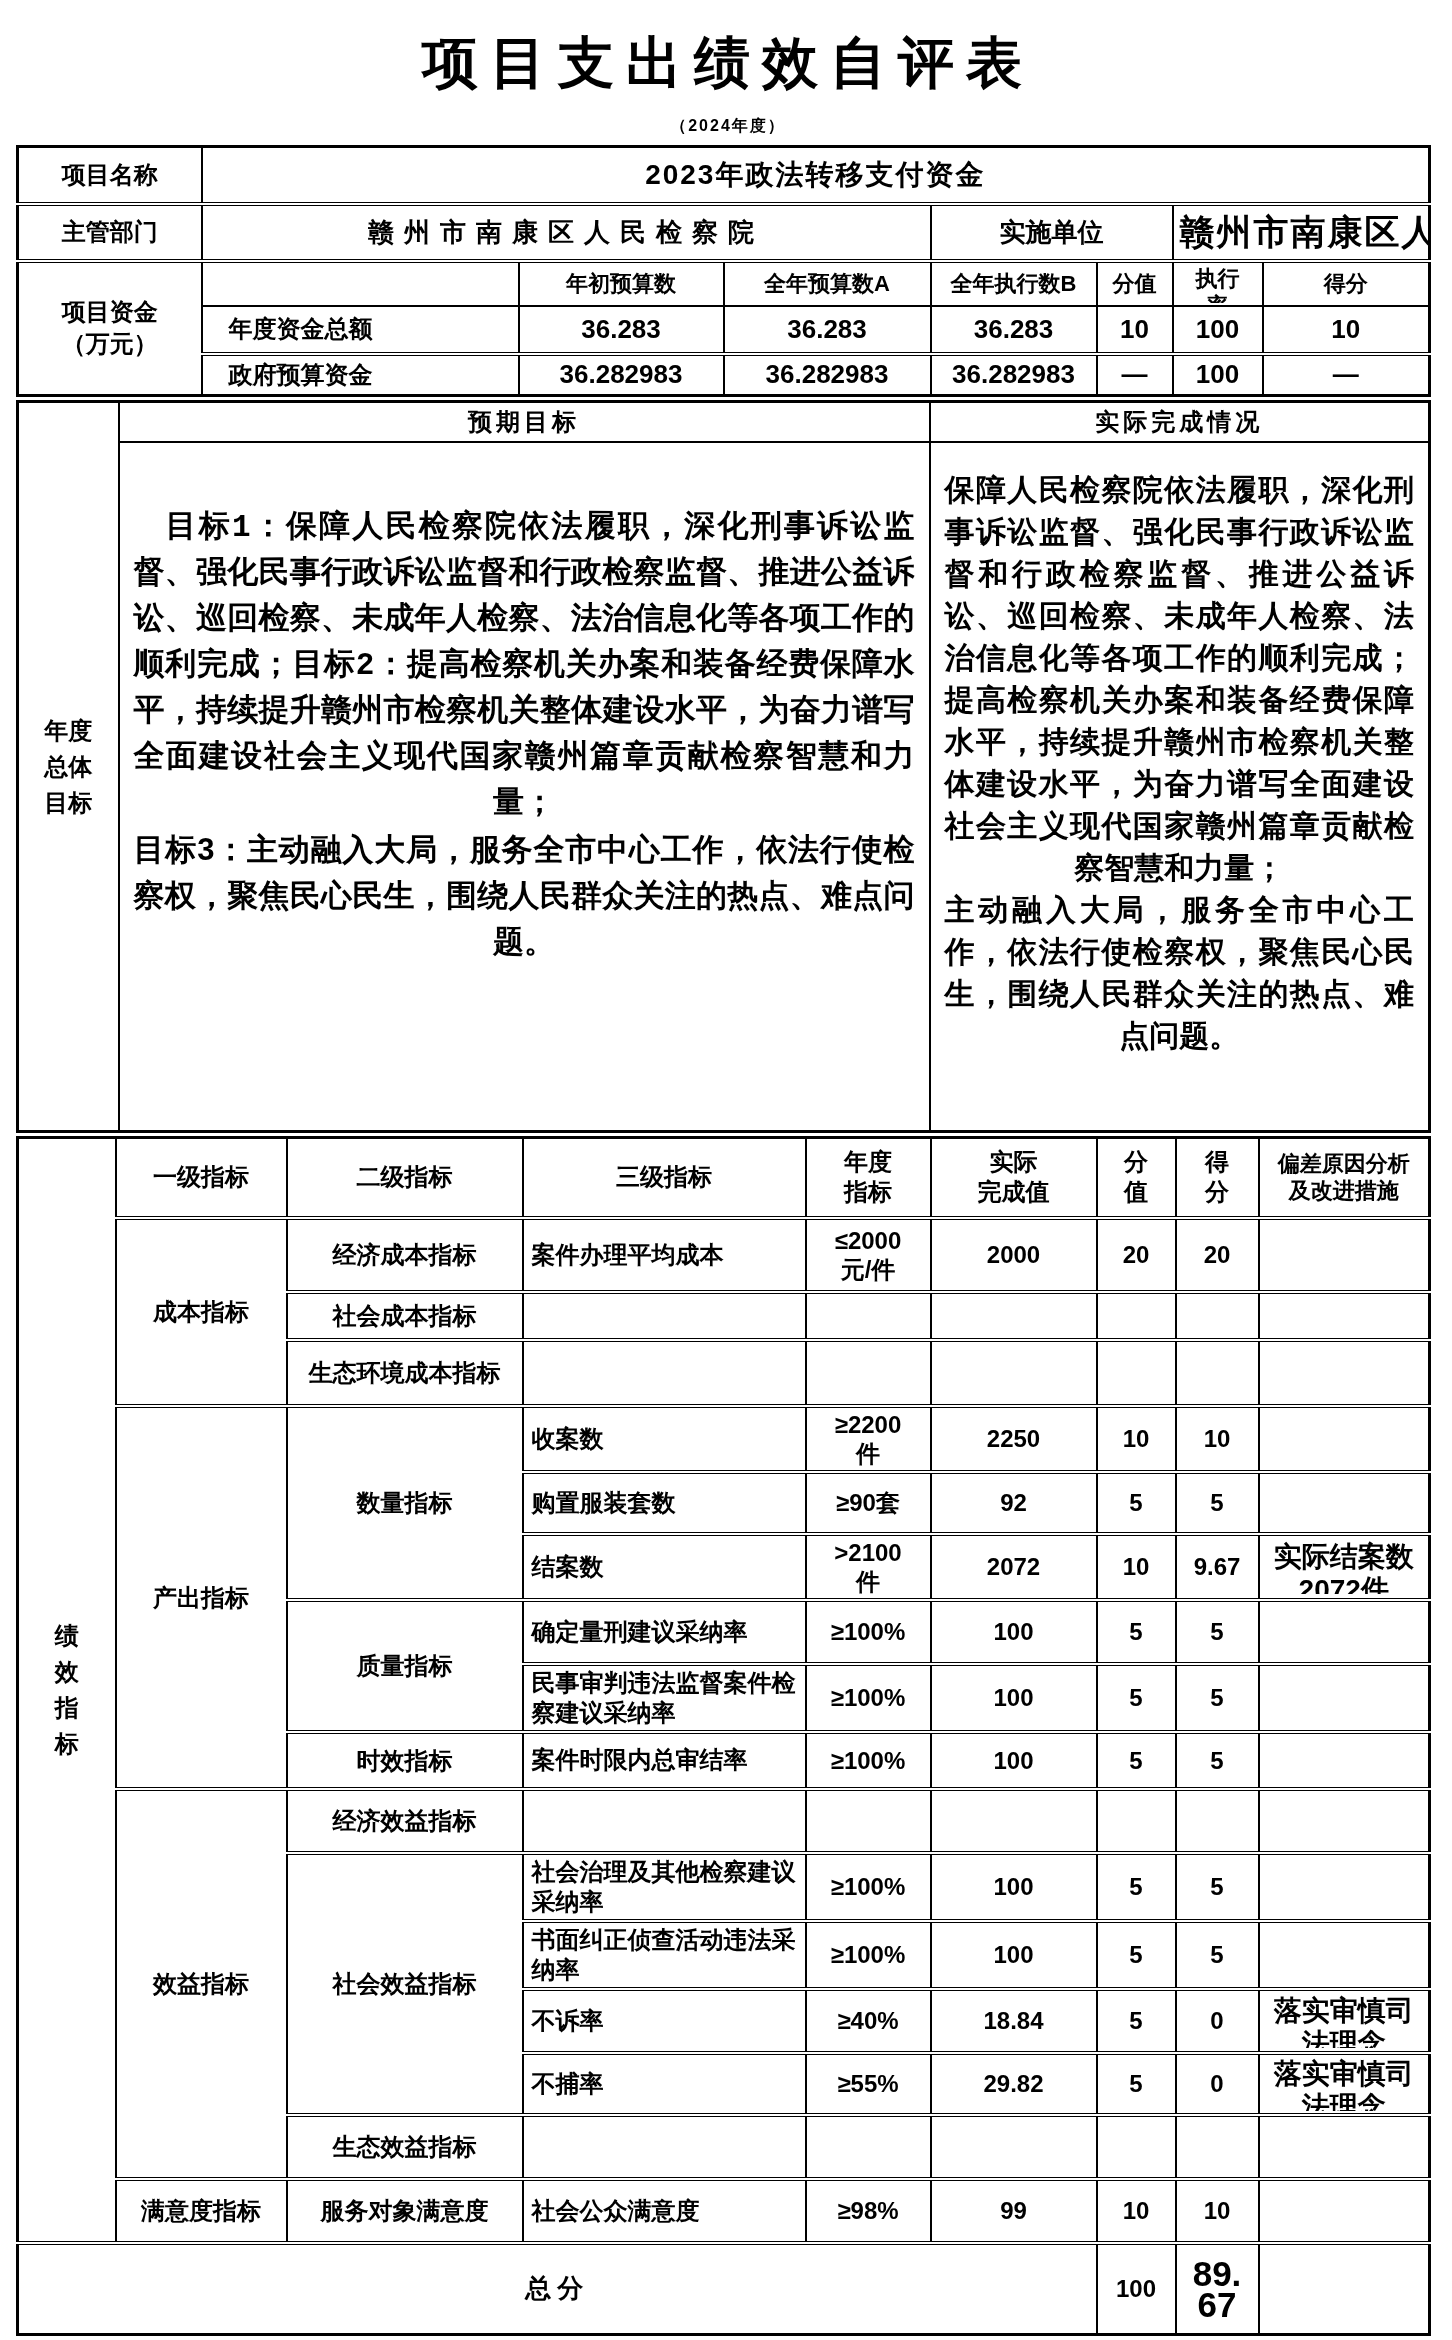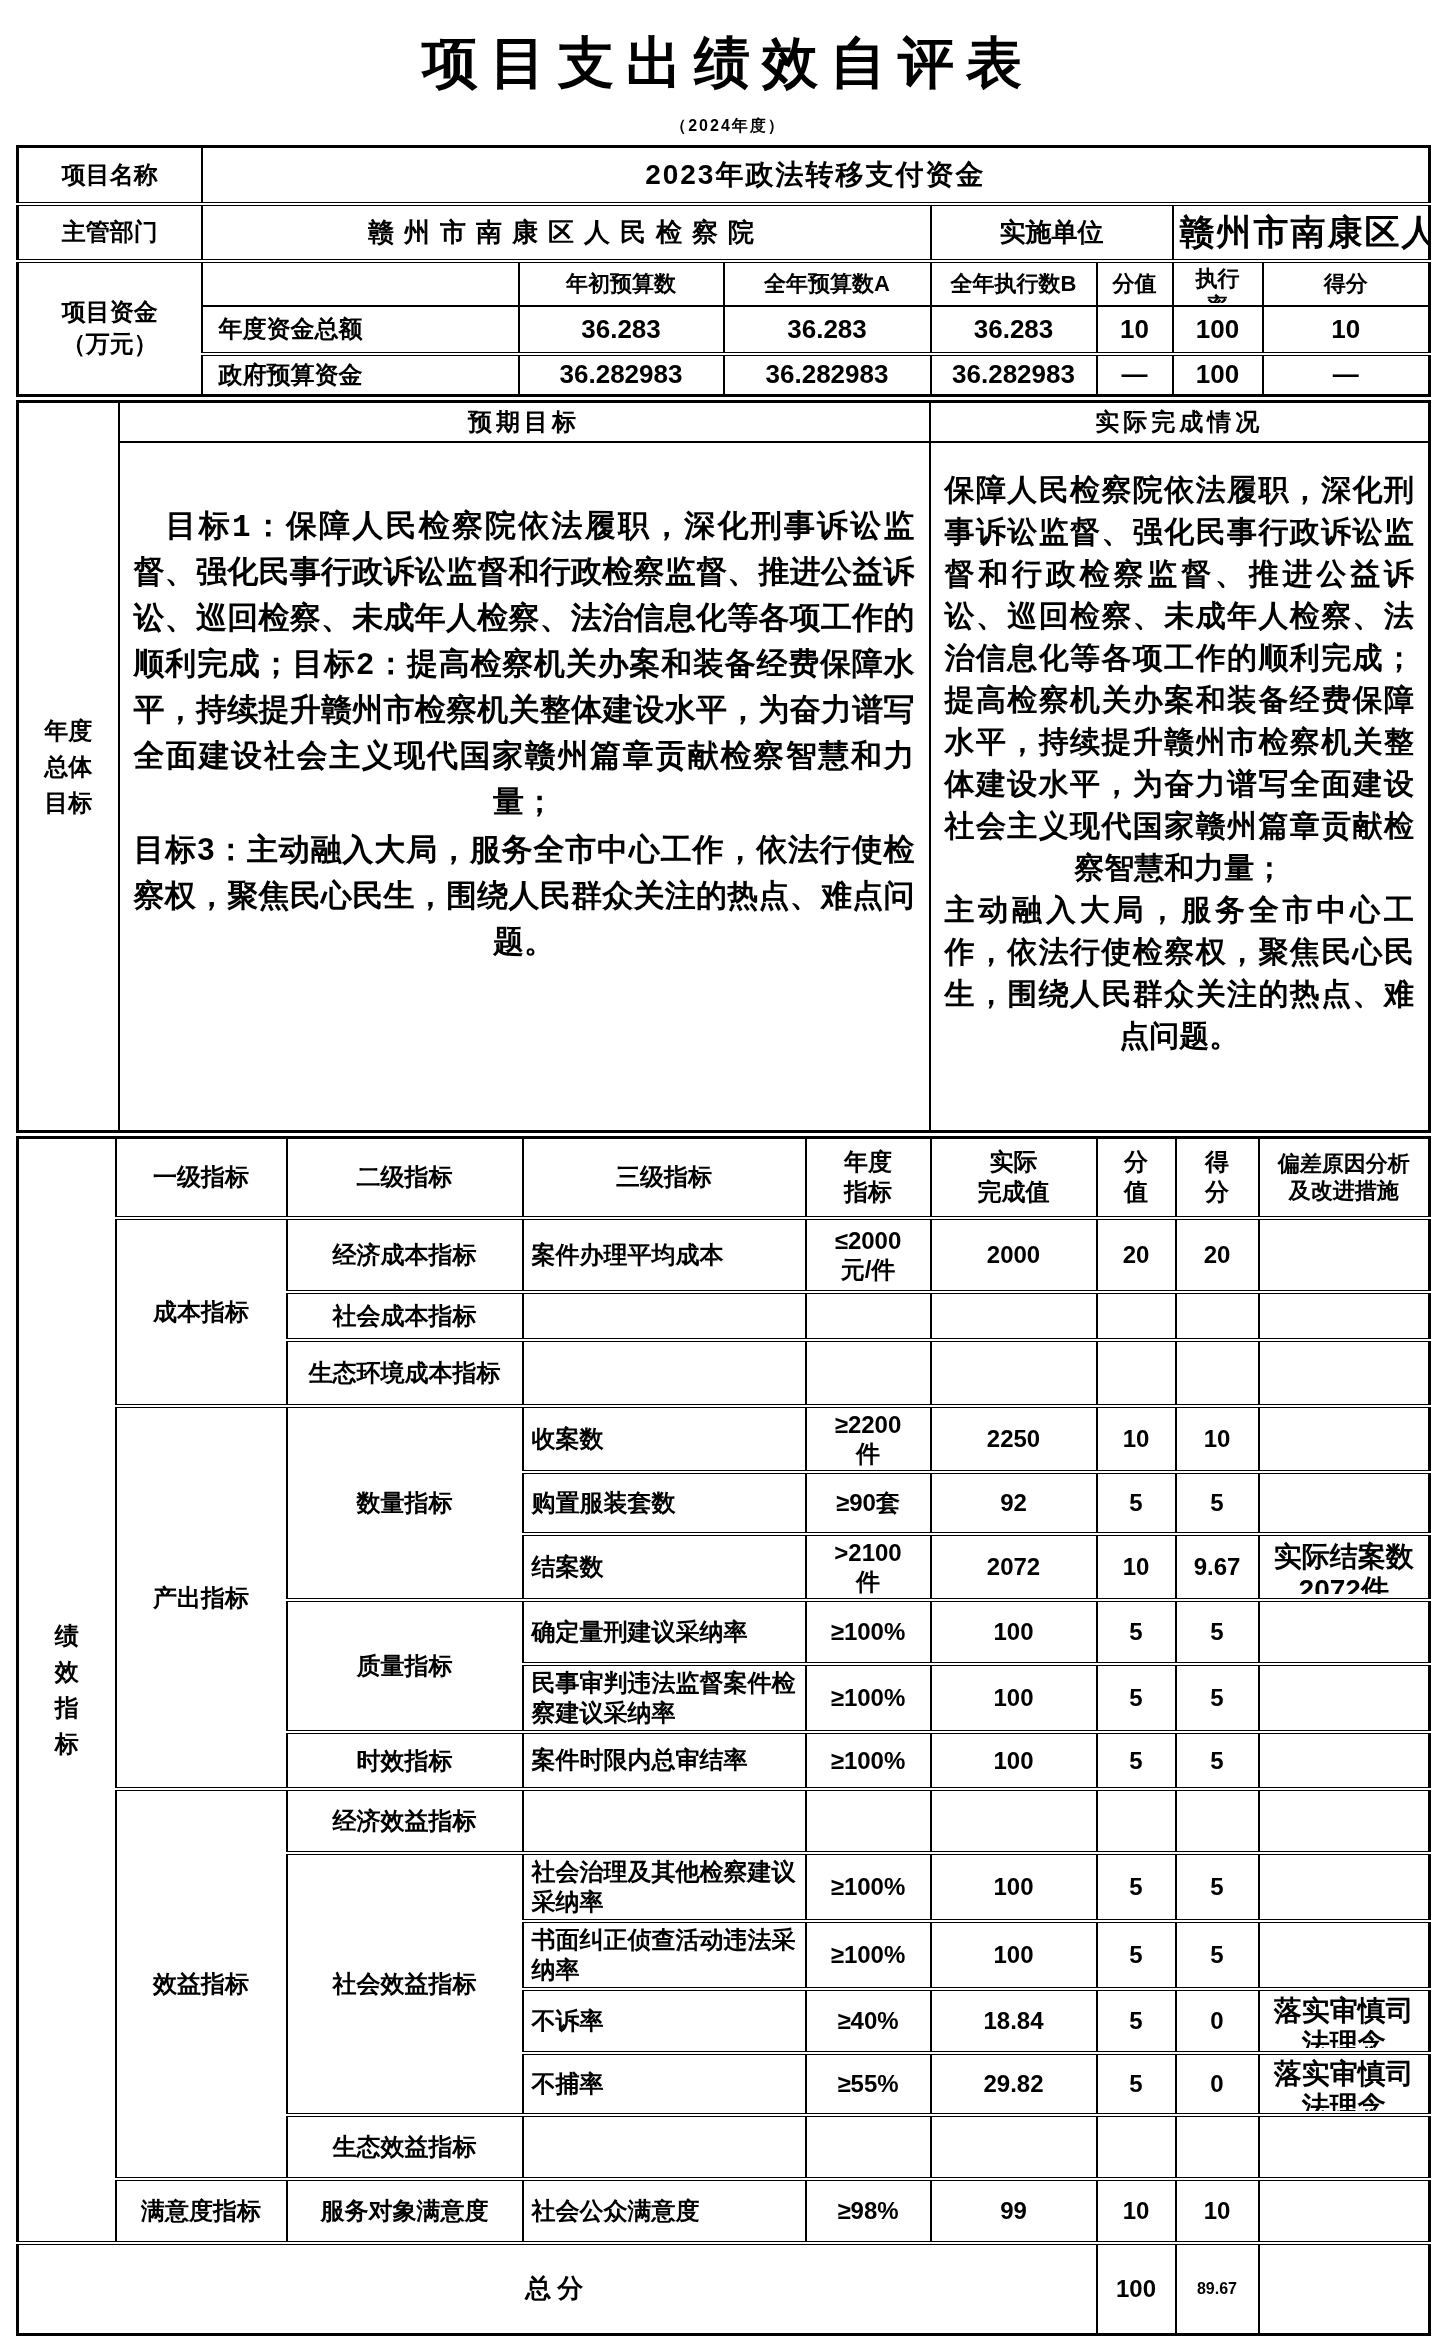--- a/index.html
+++ b/index.html
@@ -12,36 +12,36 @@
   table+table{margin-top:3px;}
   td{border:2px solid #000;text-align:center;vertical-align:middle;
      padding:2px 6px;box-sizing:border-box;overflow:hidden;font-weight:bold;}
   tr.dbl>td{border-top:4px double #000;}
   .pre{white-space:pre-line;} .fs22{font-size:22px;} .fs24{font-size:24px;}
   .lbl{font-size:24px;}
   .proj-val{font-size:28px;letter-spacing:2px;}
   .dept-val{font-size:26px;letter-spacing:10px;}
   .impl-lbl{font-size:26px;}
   .impl-val{font-size:35px;white-space:nowrap;text-align:left;padding-left:6px;letter-spacing:2px;}
-  .fund-name{font-size:24px;text-align:left;padding-left:16px;}
+  .fund-name{font-size:24px;text-align:left;padding-left:26px;}
   .num{font-size:26px;}
   .rate-clip{width:2.3em;height:38px;margin:0 auto;overflow:hidden;font-size:22px;line-height:27px;white-space:normal;word-break:break-all;}
   .side{font-size:24px;line-height:36px;}
   .goal-head{font-size:24px;letter-spacing:4px;}
   .goal-cell{vertical-align:top;text-align:justify;font-size:31px;line-height:46px;padding:8px 14px;}
   .goal-cell p{margin:0;text-align:justify;text-align-last:center;}
   .goal-left{padding-top:62px;}
   .goal-left p.p1{text-indent:32px;font-family:Liberation Mono, monospace;}
   .goal-right{font-size:30px;line-height:42px;padding-top:26px;}
   .ind-hdr{font-size:24px;line-height:30px;}
   .ind-hdr-small{font-size:22px;line-height:27px;}
   .l3{text-align:left;padding-left:8px;font-size:24px;line-height:30px;}
   .ind{font-size:24px;line-height:29px;}
   .clip{height:54px;overflow:hidden;font-size:28px;line-height:33px;}
-  .score-wrap{width:66px;margin:0 auto;font-size:16px;line-height:31px;word-break:break-all;overflow:hidden;}
+  .score-wrap{width:66px;margin:0 auto;font-size:35px;line-height:31px;word-break:break-all;overflow:hidden;}
   .total-lbl{font-size:26px;letter-spacing:6px;}
 </style>
 </head>
 <body>
 
 <div class="sheet">
 
   <div class="title">项目支出绩效自评表</div>
   <div class="subtitle">（2024年度）</div>
 

